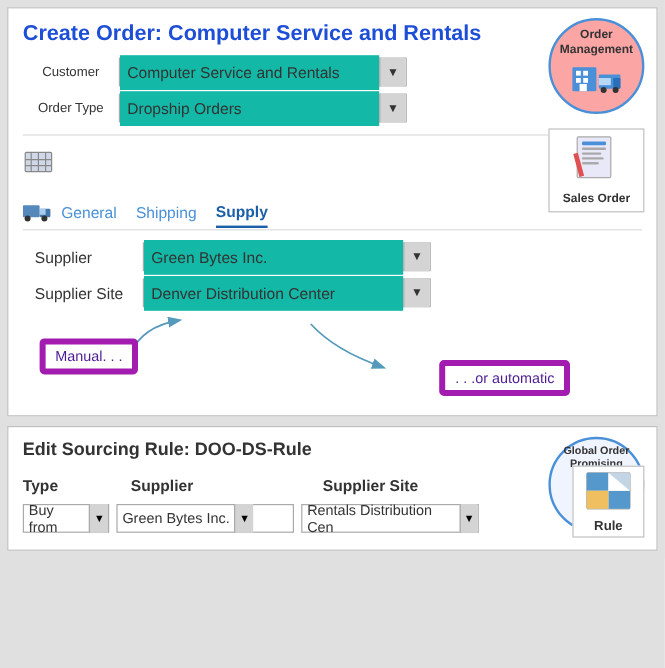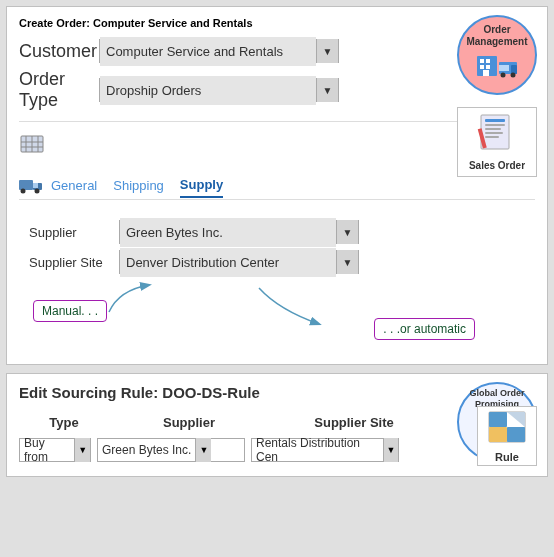--- a/index.html
+++ b/index.html
@@ -20,54 +20,55 @@
     
     .top-panel {
       background: #fff;
       border: 1px solid #c0c0c0;
       padding: 10px 12px 14px 12px;
       position: relative;
       margin-bottom: 8px;
     }
 
     .page-title {
+      font-size: 18px;
+      font-weight: bold;
+      color: #1d4ed8;
+      margin-bottom: 10px;
+    }
+
+    .form-row {
+      display: flex;
+      align-items: center;
+      margin-bottom: 6px;
+    }
+
+    .form-label {
       font-size: 11px;
-      font-weight: bold;
-      color: #000000;
-      margin-bottom: 10px;
-    }
-
-    .form-row {
-      display: flex;
-      align-items: center;
-      margin-bottom: 6px;
-    }
-
-    .form-label {
-      font-size: 18px;
       color: #333;
       width: 80px;
       flex-shrink: 0;
+      text-align: center;
     }
 
     .form-select-wrapper {
       display: flex;
       align-items: center;
       border: 1px solid #aaa;
       background: #fff;
       height: 24px;
       width: 240px;
     }
 
     .form-select-text {
       flex: 1;
       padding: 7px 6px;
       font-size: 13px;
       color: #333;
-      background: #e5e5e5;
+      background: #14b8a6;
       border: none;
       outline: none;
       white-space: nowrap;
       overflow: hidden;
     }
 
     .form-select-arrow {
       width: 22px;
       height: 24px;
       background: #d4d4d4;
@@ -203,25 +204,25 @@
     
     .annotations-area {
       position: relative;
       height: 70px;
       margin-top: 4px;
     }
 
     .callout-box {
       position: absolute;
       background: #fff;
-      border: 1px solid #a21caf;
+      border: 5px solid #a21caf;
       border-radius: 4px;
       padding: 3px 8px;
       font-size: 12px;
-      color: #14532d;
+      color: #4c1d95;
       white-space: nowrap;
     }
 
     .callout-manual {
       left: 14px;
       top: 20px;
     }
 
     .callout-automatic {
       right: 60px;
@@ -306,21 +307,20 @@
       font-size: 11px;
       font-weight: bold;
       color: #333;
     }
 
     
     .bottom-table-header {
       display: flex;
       align-items: center;
       margin-bottom: 8px;
-      text-align: center;
     }
 
     .col-type { width: 90px; font-weight: bold; color: #333; font-size: 13px; }
     .col-supplier { width: 160px; font-weight: bold; color: #333; font-size: 13px; }
     .col-supplier-site { width: 170px; font-weight: bold; color: #333; font-size: 13px; }
 
     .bottom-table-row {
       display: flex;
       align-items: center;
     }
@@ -425,21 +425,21 @@
             <rect x="2" y="4" width="22" height="16" fill="#d0d8e8" rx="1" stroke="#888" stroke-width="1"></rect>
             <line x1="7" y1="4" x2="7" y2="20" stroke="#888" stroke-width="1"></line>
             <line x1="13" y1="4" x2="13" y2="20" stroke="#888" stroke-width="1"></line>
             <line x1="19" y1="4" x2="19" y2="20" stroke="#888" stroke-width="1"></line>
             <line x1="2" y1="10" x2="24" y2="10" stroke="#888" stroke-width="1"></line>
             <line x1="2" y1="15" x2="24" y2="15" stroke="#888" stroke-width="1"></line>
           </svg>
         </div>
       </div>
 
-      <div style="display:flex; align-items:center; margin-bottom:20px; border-bottom:1px solid #ddd;">
+      <div style="display:flex; align-items:center; margin-bottom:10px; border-bottom:1px solid #ddd;">
         <div style="width:32px; flex-shrink:0;">
           <div class="truck-icon">
             <svg width="24" height="18" viewBox="0 0 24 18">
               <rect x="0" y="4" width="14" height="10" fill="#5588bb" rx="1"></rect>
               <rect x="14" y="7" width="9" height="7" fill="#4477aa" rx="1"></rect>
               <rect x="14" y="7" width="5" height="5" fill="#aaccee"></rect>
               <circle cx="4" cy="15" r="2.5" fill="#333"></circle>
               <circle cx="18" cy="15" r="2.5" fill="#333"></circle>
             </svg>
           </div>

